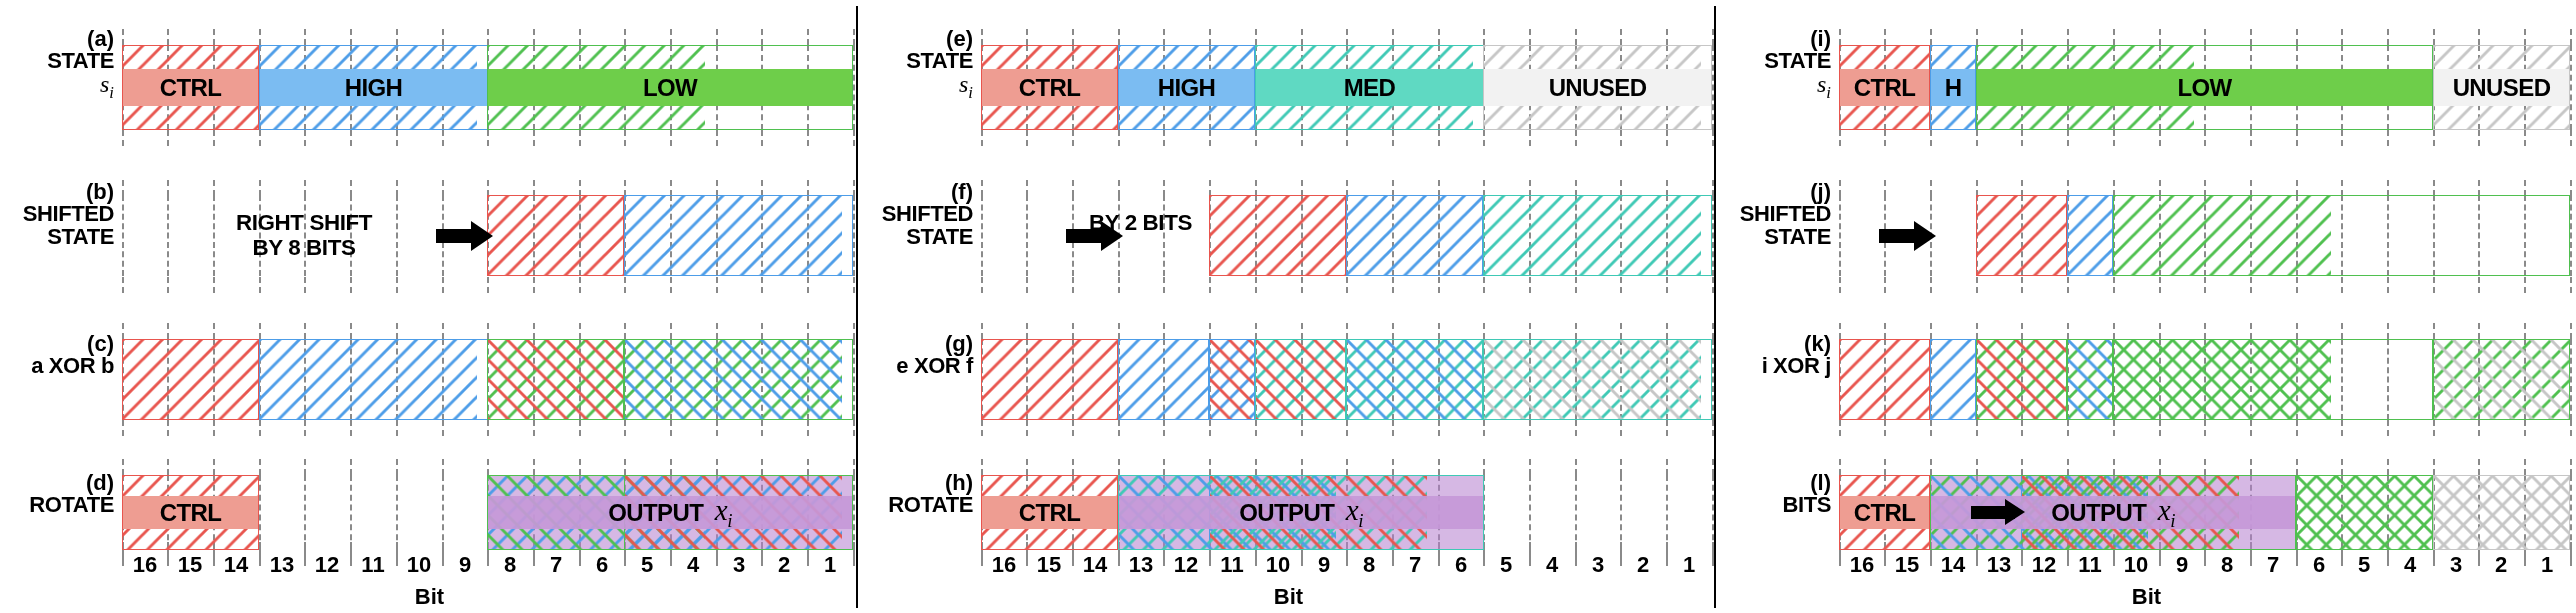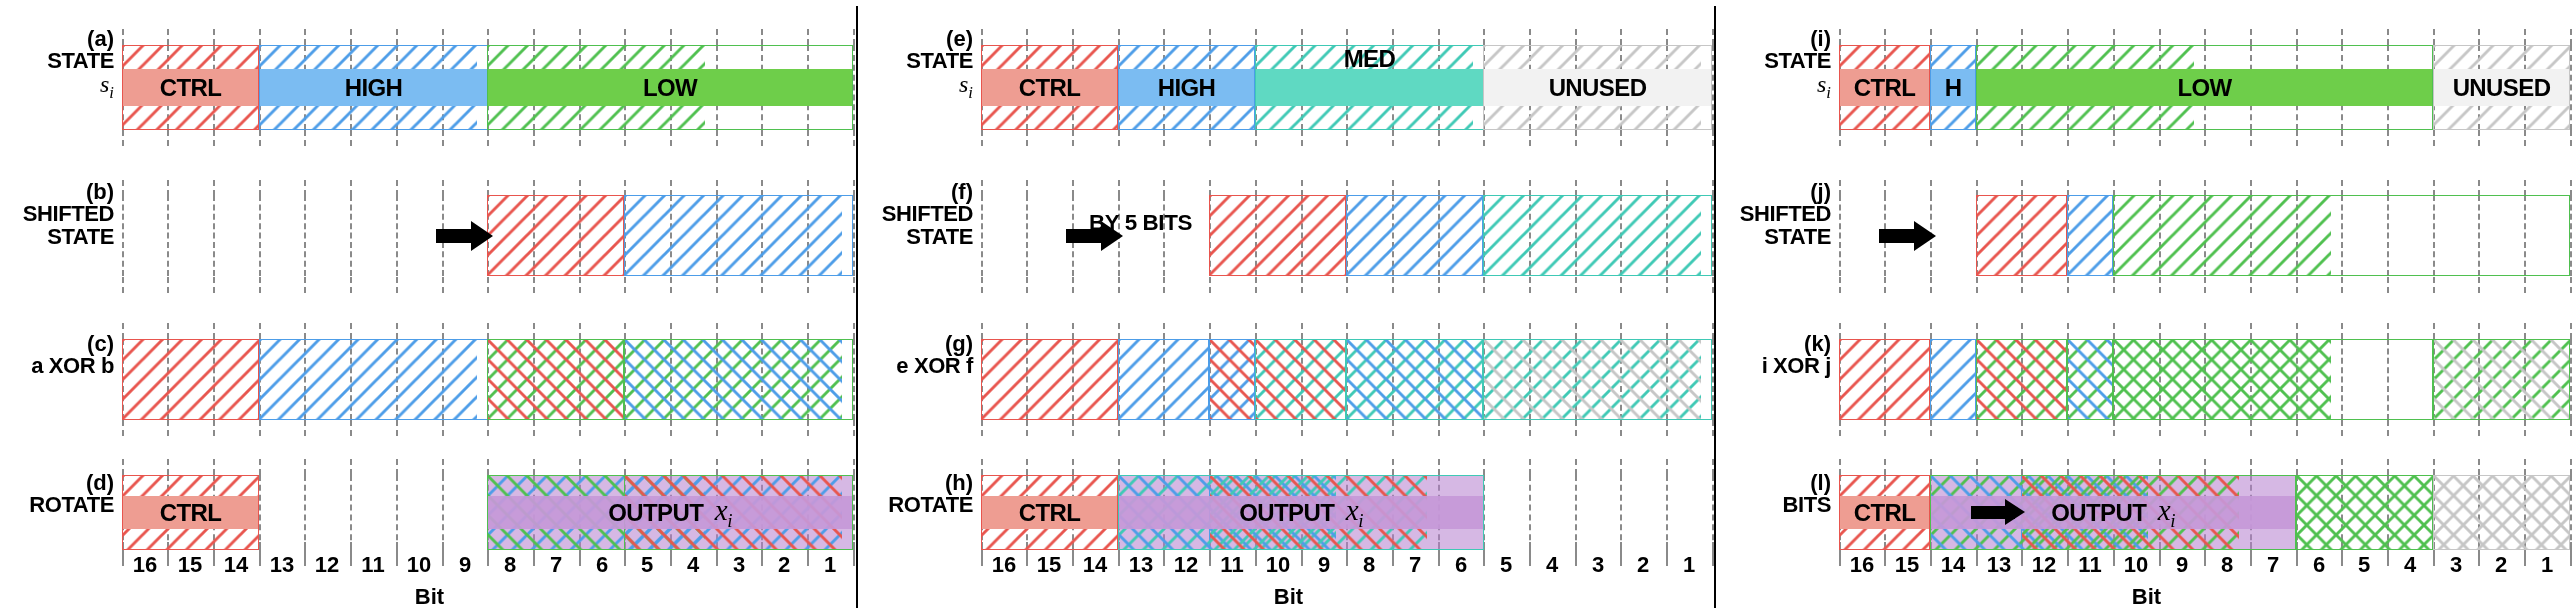--- a/index.html
+++ b/index.html
@@ -234,20 +234,22 @@
       <div class="tick" style="left:807px;top:277px;height:16px;"></div>
       <div class="tick" style="left:807px;top:195px;height:81px;"></div>
       <div class="tick" style="left:853px;top:180px;height:16px;"></div>
       <div class="tick" style="left:853px;top:277px;height:16px;"></div>
       <div class="tick" style="left:853px;top:195px;height:81px;"></div>
       <div class="rowlabel" style="left:0px;width:114px;top:181px;">
         <span class="tag">(b)</span>
         <span class="nm">SHIFTED</span>
         <span class="nm">STATE</span>
       </div>
+      <div class="optext" style="left:167px;width:274px;top:210px;">RIGHT SHIFT
+BY  8 BITS</div>
       <div class="arrow" style="left:436px;width:57px;top:221px;height:30px;">
                  <div class="shaft" style="width:41px"></div>
                  <div class="head" style="border-left:22px solid #000000"></div>
                </div>
       <div class="bar seg" style="left:487px;width:137px;top:195px;height:81px;
                         border:1.8px solid #e8554e;background:transparent;z-index:3;">
                  <svg class="fill" preserveAspectRatio="none" xmlns="http://www.w3.org/2000/svg" viewBox="0 0 300 150" width="217" height="109">
           <defs>
             <pattern id="p3" patternUnits="userSpaceOnUse" width="27" height="27">
               <path d="M0,27 l27,-27 M-2,2 l4,-4 M25,29 l4,-4" stroke="#e8554e" stroke-width="4"></path>
@@ -616,21 +618,21 @@
           <defs>
             <pattern id="p18" patternUnits="userSpaceOnUse" width="27" height="27">
               <path d="M0,27 l27,-27 M-2,2 l4,-4 M25,29 l4,-4" stroke="#3fc9b5" stroke-width="4"></path>
             </pattern>
           </defs>
           <rect x="0" y="0" width="100%" height="100%" fill="url(#p18)"></rect>
         </svg>
         <div class="segcore" style="background:#5fd9c2;"></div>
                </div>
       <div class="seglabel" style="left:396px;width:229px;top:45px;height:85px;">
-                   <div style="display:flex;justify-content:center;width:100%;height:100%">
+                   <div style="display:flex;align-items:center;justify-content:center;width:100%;height:100%">
           <span>MED</span>
         </div>
                  </div>
       <div class="bar seg" style="left:624px;width:229px;top:45px;height:85px;
                         border:1.8px solid #c6c6c6;background:transparent;z-index:3;">
                  <svg class="fill" preserveAspectRatio="none" xmlns="http://www.w3.org/2000/svg" viewBox="0 0 300 150" width="217" height="109">
           <defs>
             <pattern id="p19" patternUnits="userSpaceOnUse" width="27" height="27">
               <path d="M0,27 l27,-27 M-2,2 l4,-4 M25,29 l4,-4" stroke="#c6c6c6" stroke-width="4"></path>
             </pattern>
@@ -693,21 +695,21 @@
       <div class="tick" style="left:807px;top:277px;height:16px;"></div>
       <div class="tick" style="left:807px;top:195px;height:81px;"></div>
       <div class="tick" style="left:853px;top:180px;height:16px;"></div>
       <div class="tick" style="left:853px;top:277px;height:16px;"></div>
       <div class="tick" style="left:853px;top:195px;height:81px;"></div>
       <div class="rowlabel" style="left:0px;width:114px;top:181px;">
         <span class="tag">(f)</span>
         <span class="nm">SHIFTED</span>
         <span class="nm">STATE</span>
       </div>
-      <div class="optext" style="left:213px;width:137px;top:210px;">BY 5 BITS</div>
+      <div class="optext" style="left:213px;width:137px;top:210px;">BY 2 BITS</div>
       <div class="arrow" style="left:207px;width:57px;top:221px;height:30px;">
                  <div class="shaft" style="width:41px"></div>
                  <div class="head" style="border-left:22px solid #000000"></div>
                </div>
       <div class="bar seg" style="left:350px;width:137px;top:195px;height:81px;
                         border:1.8px solid #e8554e;background:transparent;z-index:3;">
                  <svg class="fill" preserveAspectRatio="none" xmlns="http://www.w3.org/2000/svg" viewBox="0 0 300 150" width="217" height="109">
           <defs>
             <pattern id="p20" patternUnits="userSpaceOnUse" width="27" height="27">
               <path d="M0,27 l27,-27 M-2,2 l4,-4 M25,29 l4,-4" stroke="#e8554e" stroke-width="4"></path>

